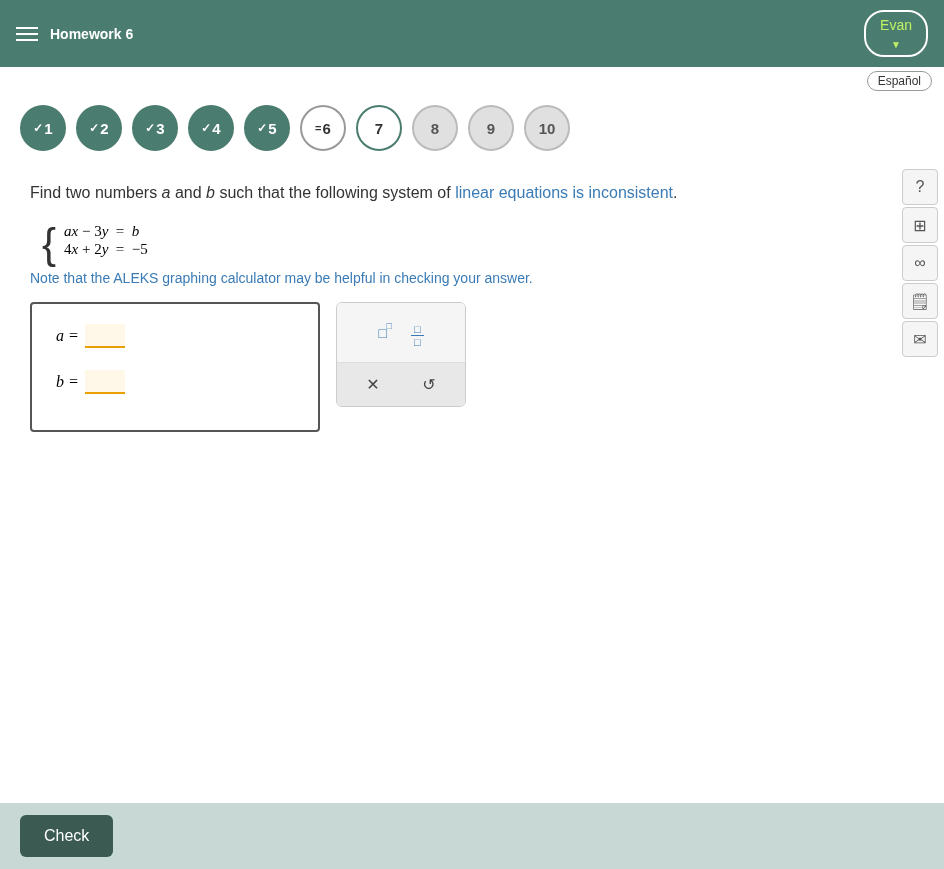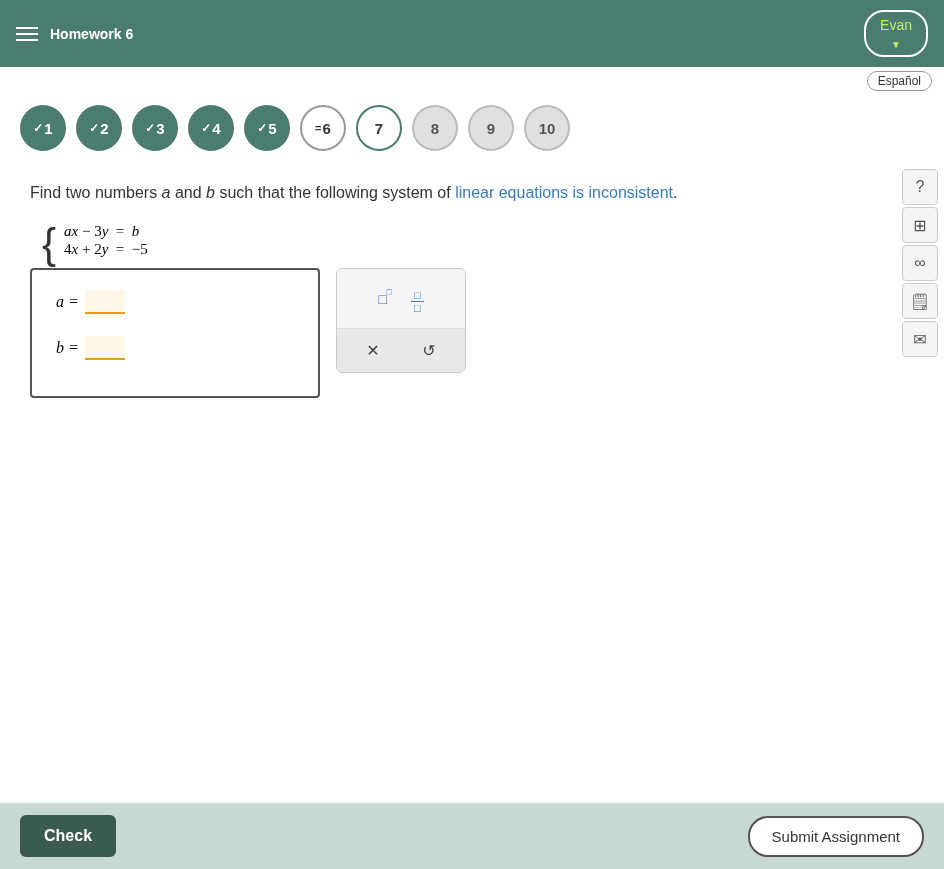--- a/index.html
+++ b/index.html
@@ -250,21 +250,21 @@
       height: 66px;
     }
     .check-btn {
       background: #3a5a52;
       color: white;
       border: none;
       border-radius: 6px;
       padding: 12px 24px;
       font-size: 16px;
       cursor: pointer;
-      font-weight: bold;
+      font-weight: normal;
     }
     .footer-right { display: flex; gap: 12px; }
     .save-later-btn {
       background: #3a5a52;
       color: white;
       border: none;
       border-radius: 20px;
       padding: 10px 22px;
       font-size: 15px;
       cursor: pointer;
@@ -361,20 +361,21 @@
     <div class="math-equations">
       <div class="math-eq">
         <span><i>ax</i> − 3<i>y</i> &nbsp;= &nbsp;<i>b</i></span>
       </div>
       <div class="math-eq">
         <span>4<i>x</i> + 2<i>y</i> &nbsp;= &nbsp;−5</span>
       </div>
     </div>
   </div>
 
+  <div class="note-text">Note that the ALEKS graphing calculator may be helpful in checking your answer.</div>
 
   <div class="answer-area">
 
     <div class="answer-box">
       <div class="answer-row">
         <span><i>a</i> =</span>
         <input class="answer-input" type="text" value="" style="">
       </div>
       <div class="answer-row">
         <span><i>b</i> =</span>
@@ -417,15 +418,14 @@
     <button class="tool-btn">
       <span>✉</span>
     </button>
   </div>
 
 </div>
 
 <div class="footer">
   <button class="check-btn">Check</button>
   <div class="footer-right">
-    <button class="submit-btn">Submit Assignment</button>
   </div>
 </div>
 
 </body></html>

